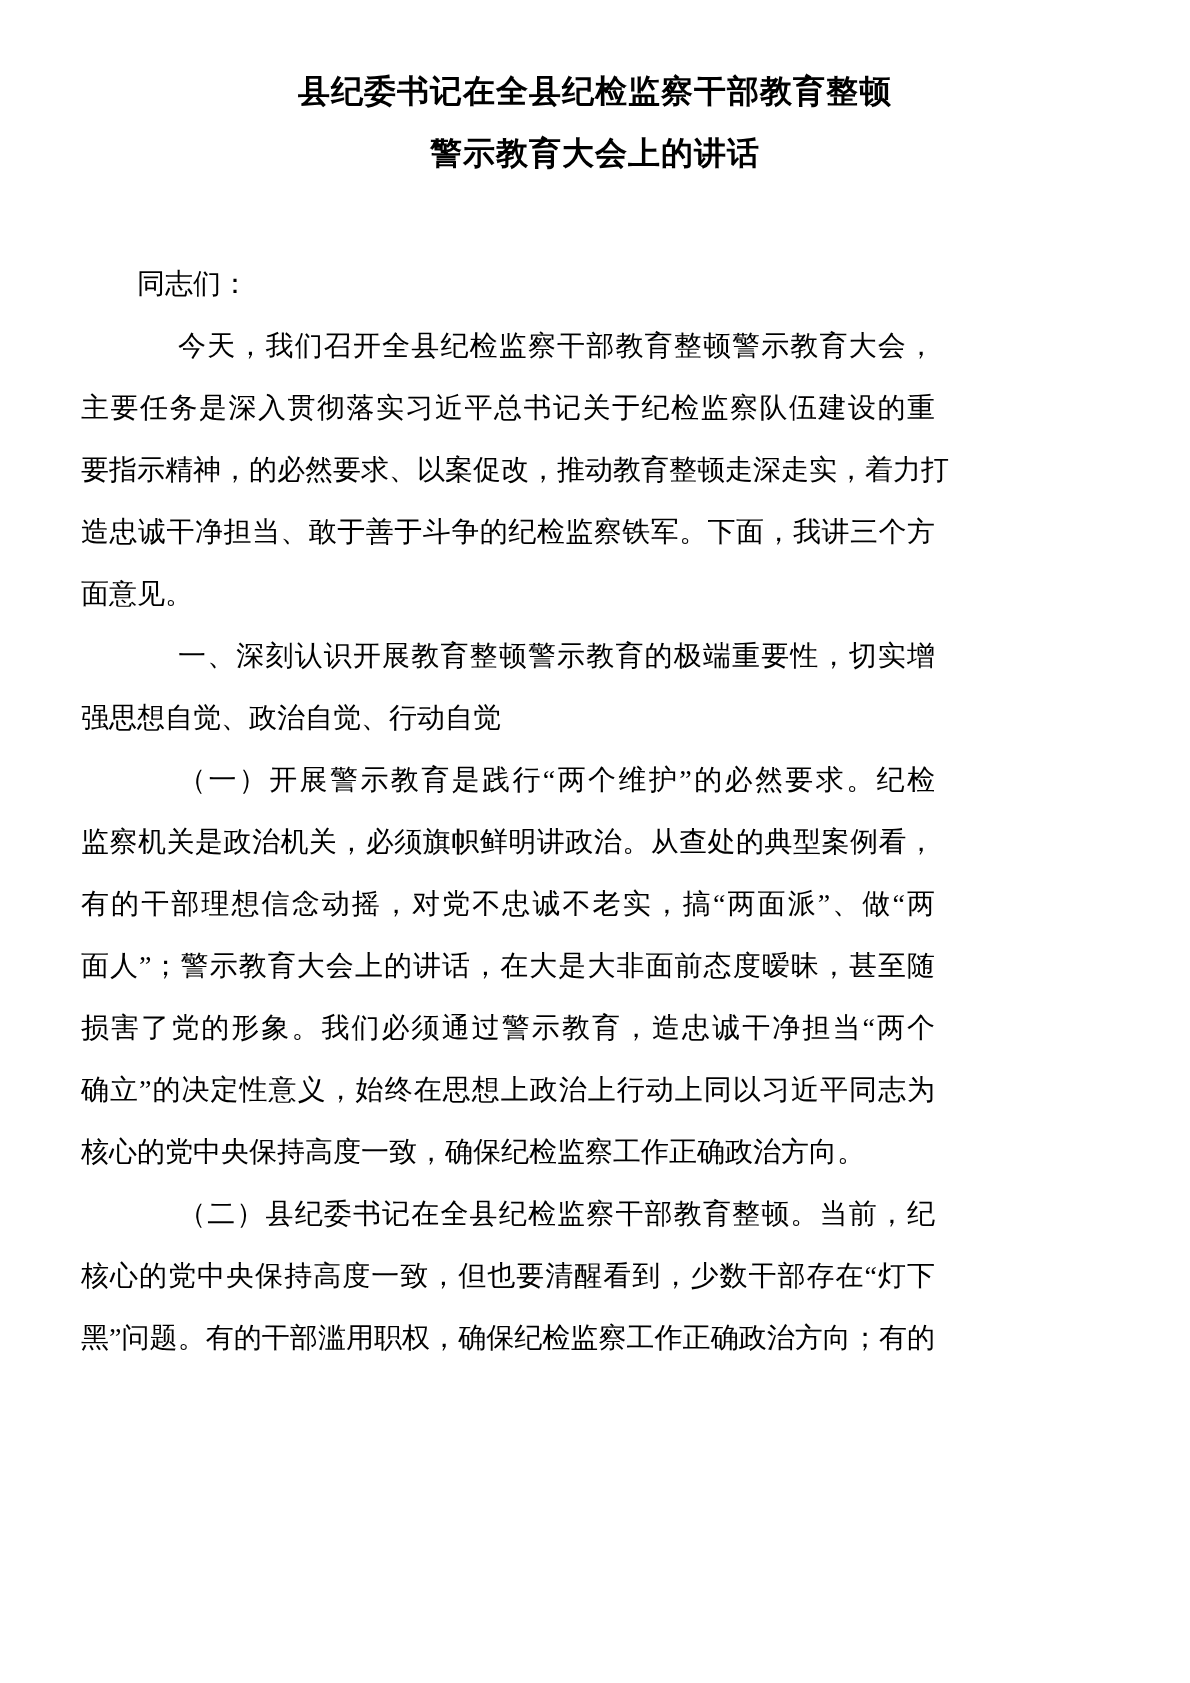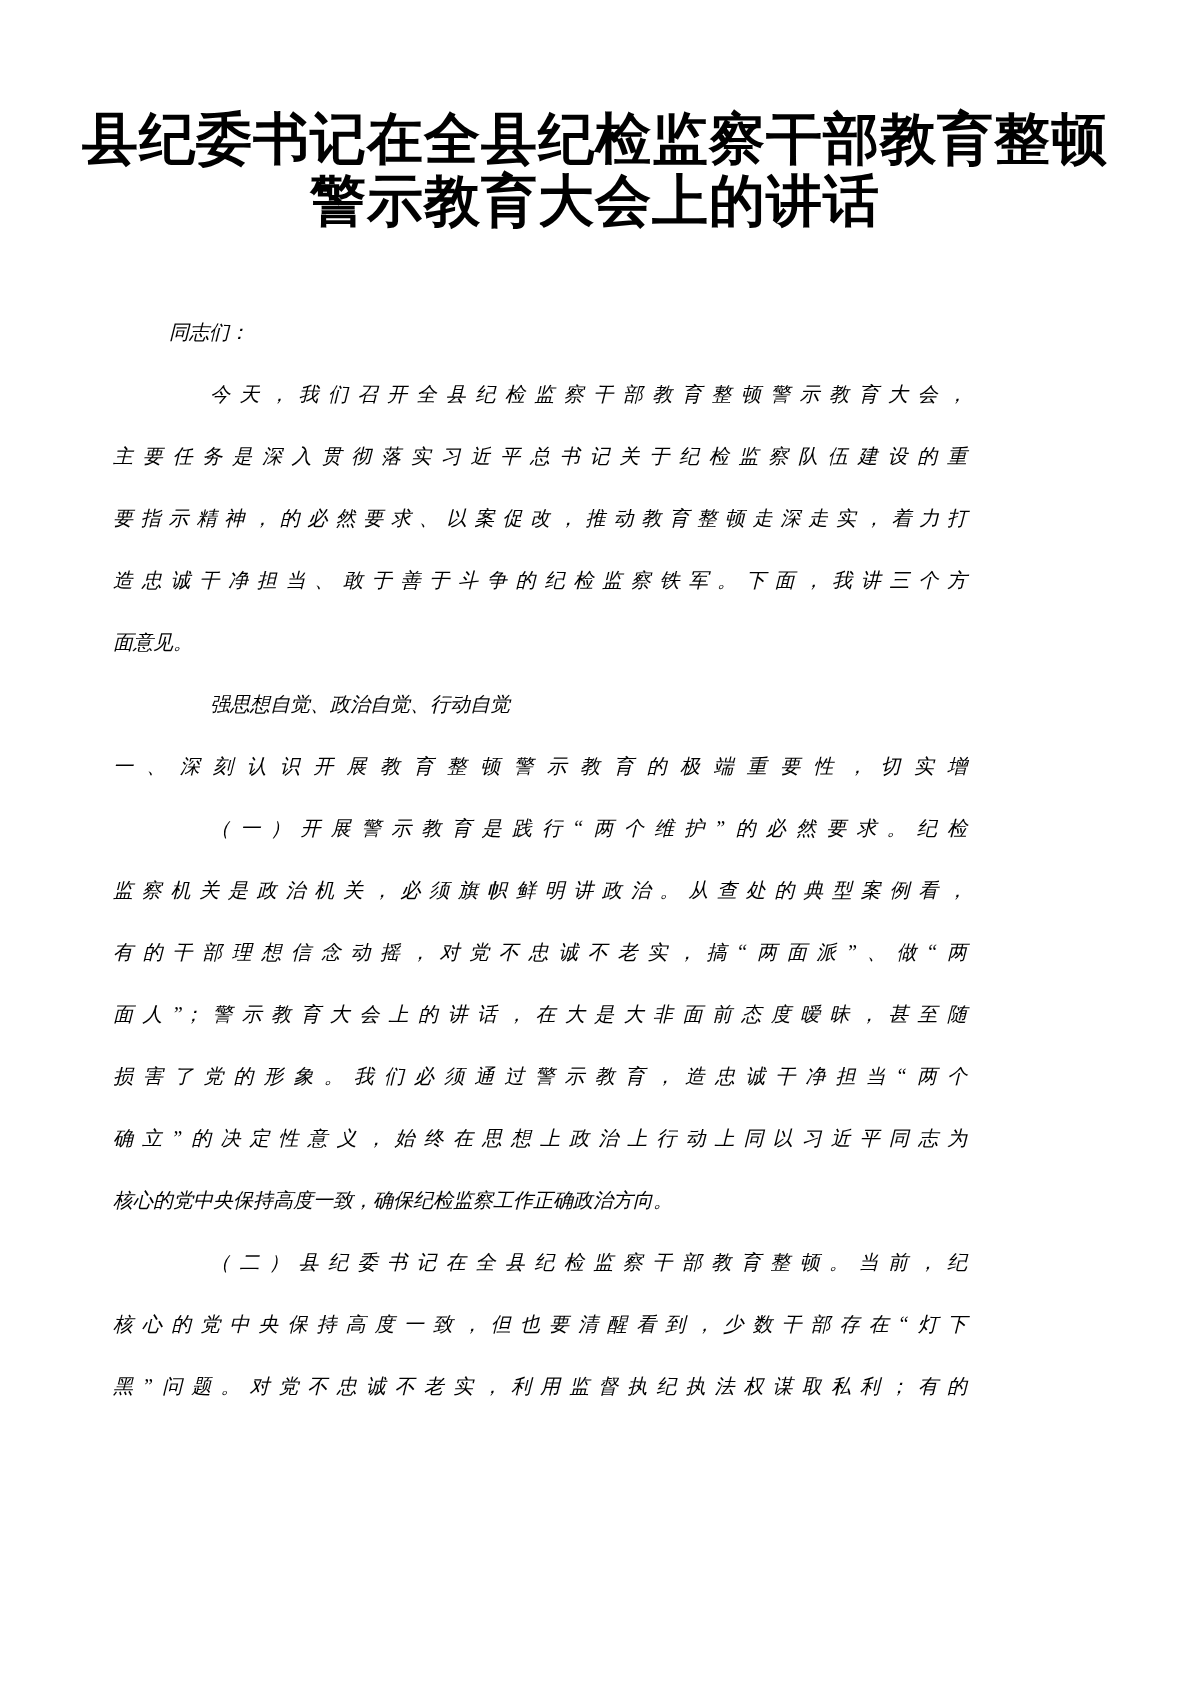--- a/index.html
+++ b/index.html
@@ -10,34 +10,33 @@
   .page {
     position: relative;
     width: 1190px;
     height: 1683px;
     background: #ffffff;
     color: #000000;
     font-family: "Liberation Serif", "DejaVu Serif", serif;
     overflow: hidden;
   }
   .doc-title {
-    padding-top: 108px;
+    padding-top: 60px;
     text-align: center;
     font-family: "Liberation Sans", "DejaVu Sans", sans-serif;
     font-weight: bold;
-    font-size: 56px;
+    font-size: 32px;
     line-height: 62px;
     letter-spacing: 1px;
   }
   .content {
-    margin: 69px 0 0 113px;
+    margin: 69px 0 0 81px;
     width: 854px;
-    font-size: 20px;
+    font-size: 28px;
     line-height: 62px;
-    font-style: italic;
   }
   .para { margin: 0; }
   .line {
     text-align: justify;
     text-align-last: justify;
     white-space: nowrap;
   }
   .line.last-left {
     text-align-last: left;
   }
@@ -59,31 +58,31 @@
         <div class="line last-left">同志们：</div>
       </div>
       <div class="para p-body">
         <div class="line">今天，我们召开全县纪检监察干部教育整顿警示教育大会，</div>
         <div class="line">主要任务是深入贯彻落实习近平总书记关于纪检监察队伍建设的重</div>
         <div class="line">要指示精神，的必然要求、以案促改，推动教育整顿走深走实，着力打</div>
         <div class="line">造忠诚干净担当、敢于善于斗争的纪检监察铁军。下面，我讲三个方</div>
         <div class="line last-left">面意见。</div>
       </div>
       <div class="para p-heading">
+        <div class="line">一、深刻认识开展教育整顿警示教育的极端重要性，切实增</div>
         <div class="line last-left">强思想自觉、政治自觉、行动自觉</div>
-        <div class="line">一、深刻认识开展教育整顿警示教育的极端重要性，切实增</div>
       </div>
       <div class="para p-body">
         <div class="line">（一）开展警示教育是践行“两个维护”的必然要求。纪检</div>
         <div class="line">监察机关是政治机关，必须旗帜鲜明讲政治。从查处的典型案例看，</div>
         <div class="line">有的干部理想信念动摇，对党不忠诚不老实，搞“两面派”、做“两</div>
         <div class="line">面人”；警示教育大会上的讲话，在大是大非面前态度暧昧，甚至随</div>
         <div class="line">损害了党的形象。我们必须通过警示教育，造忠诚干净担当“两个</div>
         <div class="line">确立”的决定性意义，始终在思想上政治上行动上同以习近平同志为</div>
         <div class="line last-left">核心的党中央保持高度一致，确保纪检监察工作正确政治方向。</div>
       </div>
       <div class="para p-body">
         <div class="line">（二）县纪委书记在全县纪检监察干部教育整顿。当前，纪</div>
         <div class="line">核心的党中央保持高度一致，但也要清醒看到，少数干部存在“灯下</div>
-        <div class="line">黑”问题。对党不忠诚不老实，利用监督执纪执法权谋取私利；有的</div>
+        <div class="line">黑”问题。有的干部滥用职权，确保纪检监察工作正确政治方向；有的</div>
       </div>
     </div>
 </div>
 
 </body></html>

